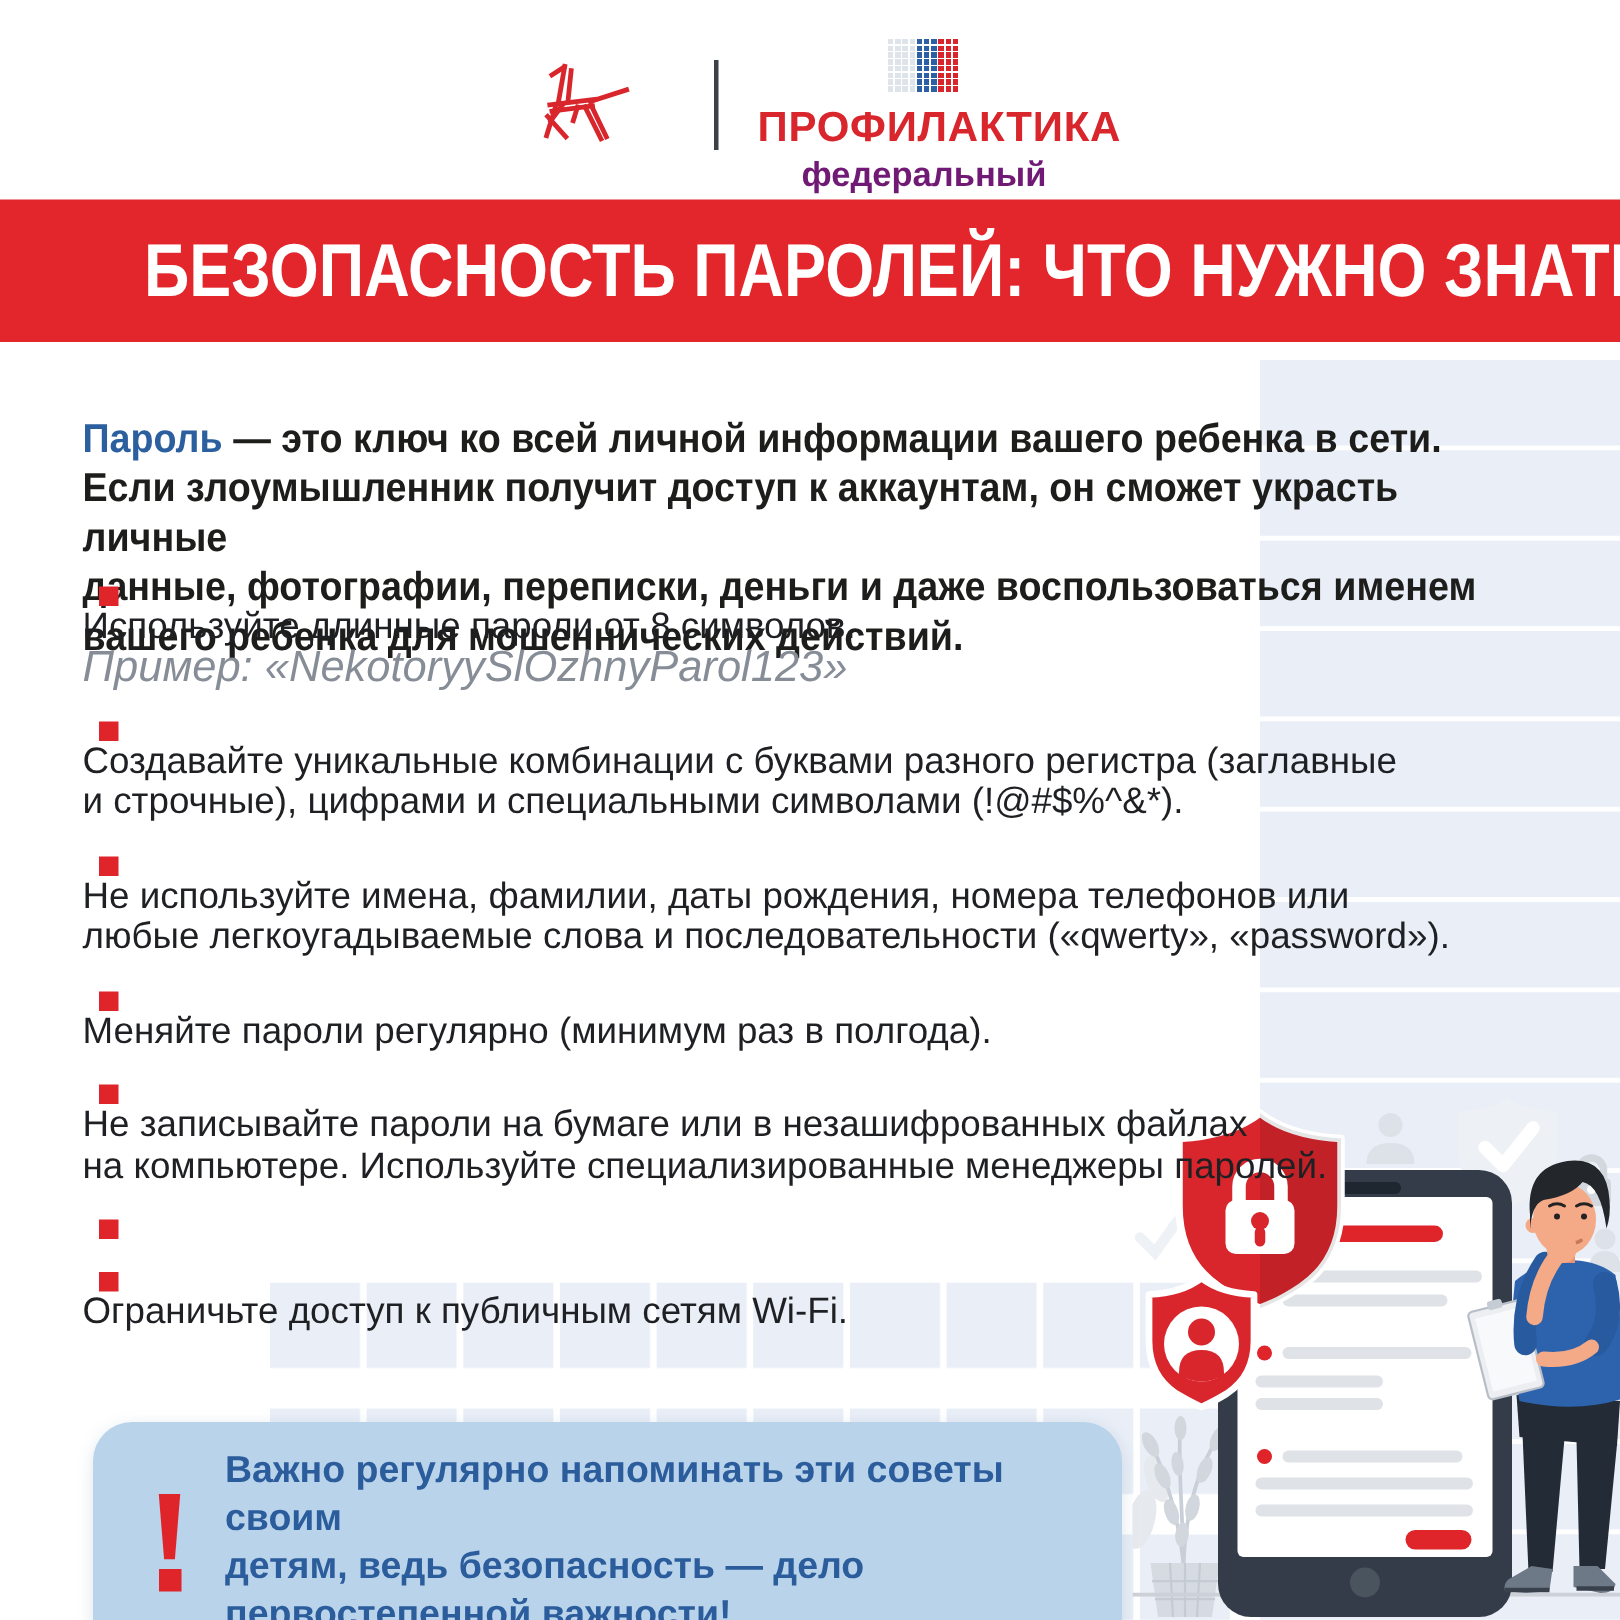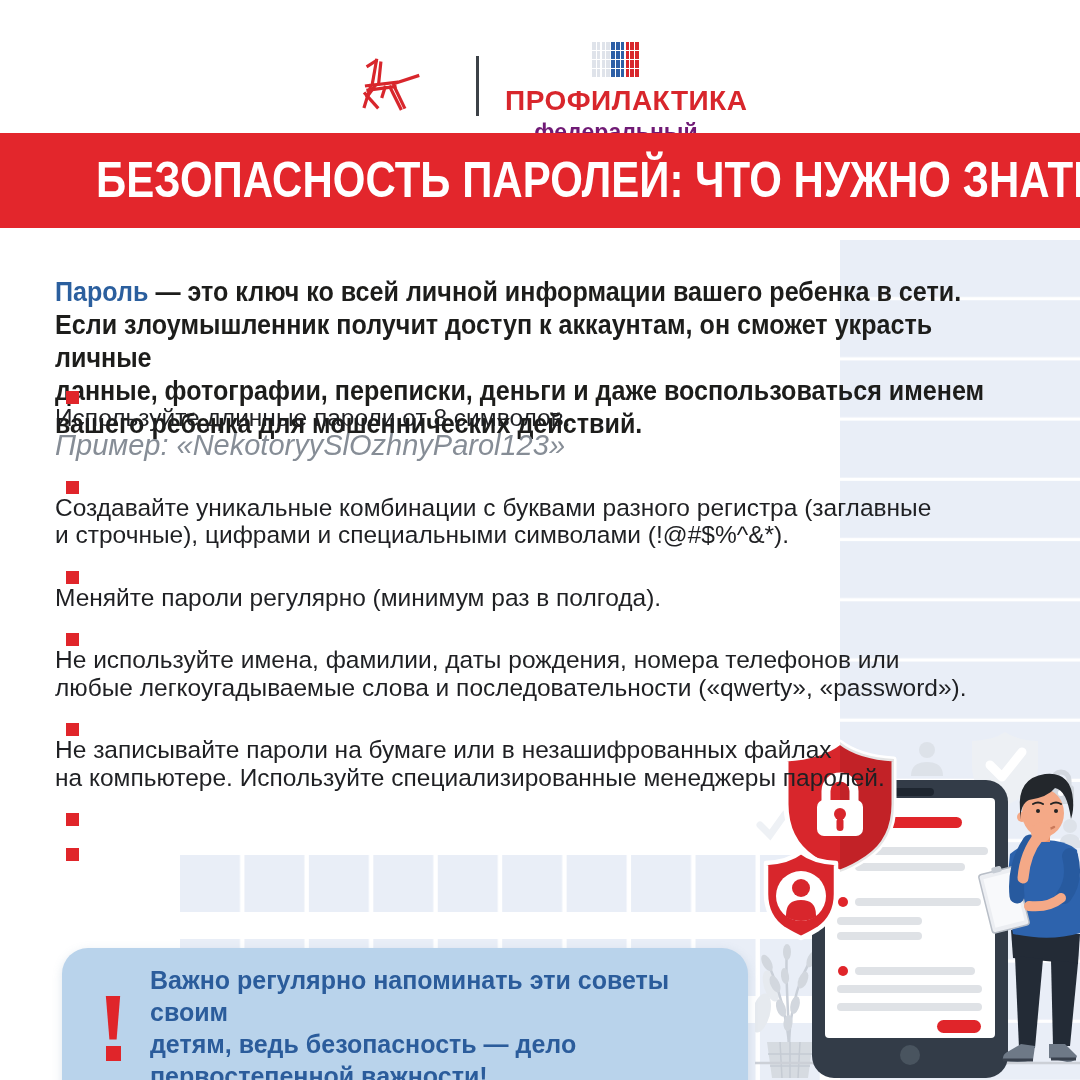--- a/index.html
+++ b/index.html
@@ -10,21 +10,21 @@
   
   .pattern{
     position:absolute;z-index:0;
     background-image:linear-gradient(#e9eef7,#e9eef7);
     background-size:60px 57px;background-repeat:space;
   }
   .pattern-right{left:840px;top:240px;width:240px;height:840px;}
   .pattern-bottom{left:180px;top:855px;width:640px;height:225px;}
 
   
-  .header{position:absolute;left:0;top:16px;width:944px;height:133px;z-index:2;padding-left:27px;}
+  .header{position:absolute;left:0;top:0;width:944px;height:133px;z-index:2;padding-left:27px;}
   .chair-logo{position:absolute;left:358px;top:32px;width:64px;height:70px;}
   .header-divider{position:absolute;left:476px;top:40px;width:3px;height:60px;background:#3c4147;}
   .brand{position:absolute;left:505px;top:26px;width:222px;text-align:center;}
   .brand-flag{
     width:48px;height:36px;margin:0 auto;
     background:
       repeating-linear-gradient(to right, rgba(255,255,255,0) 0 3.6px, #fff 3.6px 4.8px),
       repeating-linear-gradient(to bottom, rgba(255,255,255,0) 0 3.6px, #fff 3.6px 4.5px),
       linear-gradient(to right,#dfe3ea 0 40%, #2d5fa6 40% 70%, #d8262c 70% 100%);
   }
@@ -123,42 +123,45 @@
     <li>
       <span class="bullet"></span>
       <span>
           <span class="tip-text">Создавайте уникальные комбинации с буквами разного регистра (заглавные
 и строчные), цифрами и специальными символами (!@#$%^&amp;*).</span>
         </span>
     </li>
     <li>
       <span class="bullet"></span>
       <span>
-          <span class="tip-text">Меняйте пароли регулярно (минимум раз в полгода).</span>
-        </span>
-    </li>
-    <li>
-      <span class="bullet"></span>
-      <span>
           <span class="tip-text">Не используйте имена, фамилии, даты рождения, номера телефонов или
 любые легкоугадываемые слова и последовательности («qwerty», «password»).</span>
         </span>
     </li>
     <li>
       <span class="bullet"></span>
       <span>
+          <span class="tip-text">Меняйте пароли регулярно (минимум раз в полгода).</span>
+        </span>
+    </li>
+    <li>
+      <span class="bullet"></span>
+      <span>
           <span class="tip-text">Не записывайте пароли на бумаге или в незашифрованных файлах
 на компьютере. Используйте специализированные менеджеры паролей.</span>
         </span>
     </li>
     <li>
       <span class="bullet"></span>
     </li>
     <li>
       <span class="bullet"></span>
+      <span>
+          <span class="tip-text">Ограничьте доступ к публичным сетям Wi-Fi.</span>
+        </span>
     </li>
   </ul>
 
   <div class="callout">
     <div class="exclaim">
       <div class="exclaim-bar"></div>
       <div class="exclaim-dot"></div>
     </div>
     <div class="callout-text">Важно регулярно напоминать эти советы своим
 детям, ведь безопасность — дело

